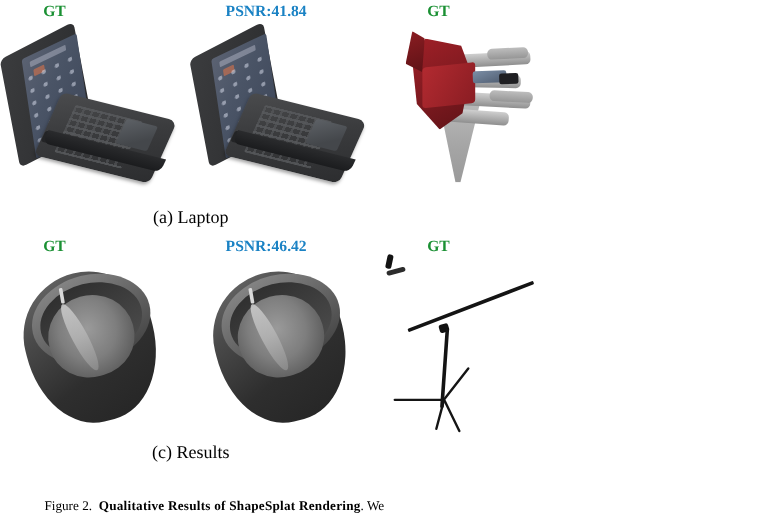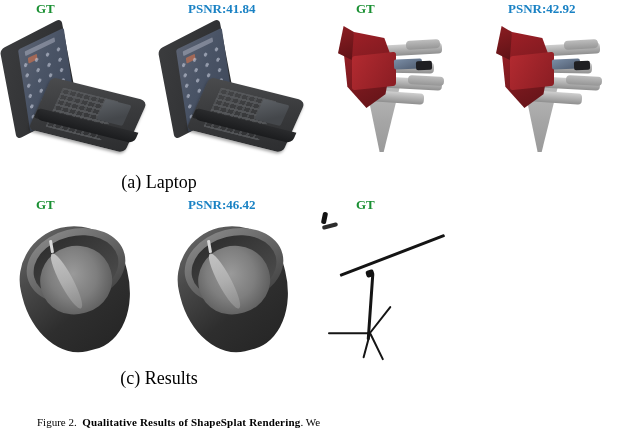--- a/index.html
+++ b/index.html
@@ -69,21 +69,21 @@
     height: 154px;
   }
 
   .subcaption {
     position: absolute;
     left: 0;
     top: 172px;
     width: 318px;
     text-align: center;
     font-family: "Liberation Serif", serif;
-    font-size: 18px;
+    font-size: 15px;
     line-height: 20px;
   }
 
   
   .caption {
     position: absolute;
     left: 6px;
     top: 412px;
     width: 630px;
     font-family: "Liberation Serif", serif;
@@ -420,39 +420,20 @@
             <div class="ap-eng ap-eng-2"></div>
             <div class="ap-body"></div>
             <div class="ap-fin"></div>
             <div class="ap-body2"></div>
             <div class="ap-canopy"></div>
             <div class="ap-nose"></div>
           </div>
         </div>
       </div>
 
-      <div class="cell cell-right">
-        <div class="cell-label label-psnr">PSNR:42.92</div>
-        <div class="stage">
-          <div class="plane">
-            <div class="ap-tail"></div>
-            <div class="ap-wing ap-wing-1"></div>
-            <div class="ap-wing ap-wing-2"></div>
-            <div class="ap-wing ap-wing-3"></div>
-            <div class="ap-wing ap-wing-4"></div>
-            <div class="ap-eng ap-eng-1"></div>
-            <div class="ap-eng ap-eng-2"></div>
-            <div class="ap-body"></div>
-            <div class="ap-fin"></div>
-            <div class="ap-body2"></div>
-            <div class="ap-canopy"></div>
-            <div class="ap-nose"></div>
-          </div>
-        </div>
-      </div>
 
     </div>
   </div>
 
   <div class="panel panel-c">
     <div class="pair">
 
       <div class="cell cell-left">
         <div class="cell-label label-gt">GT</div>
         <div class="stage">

